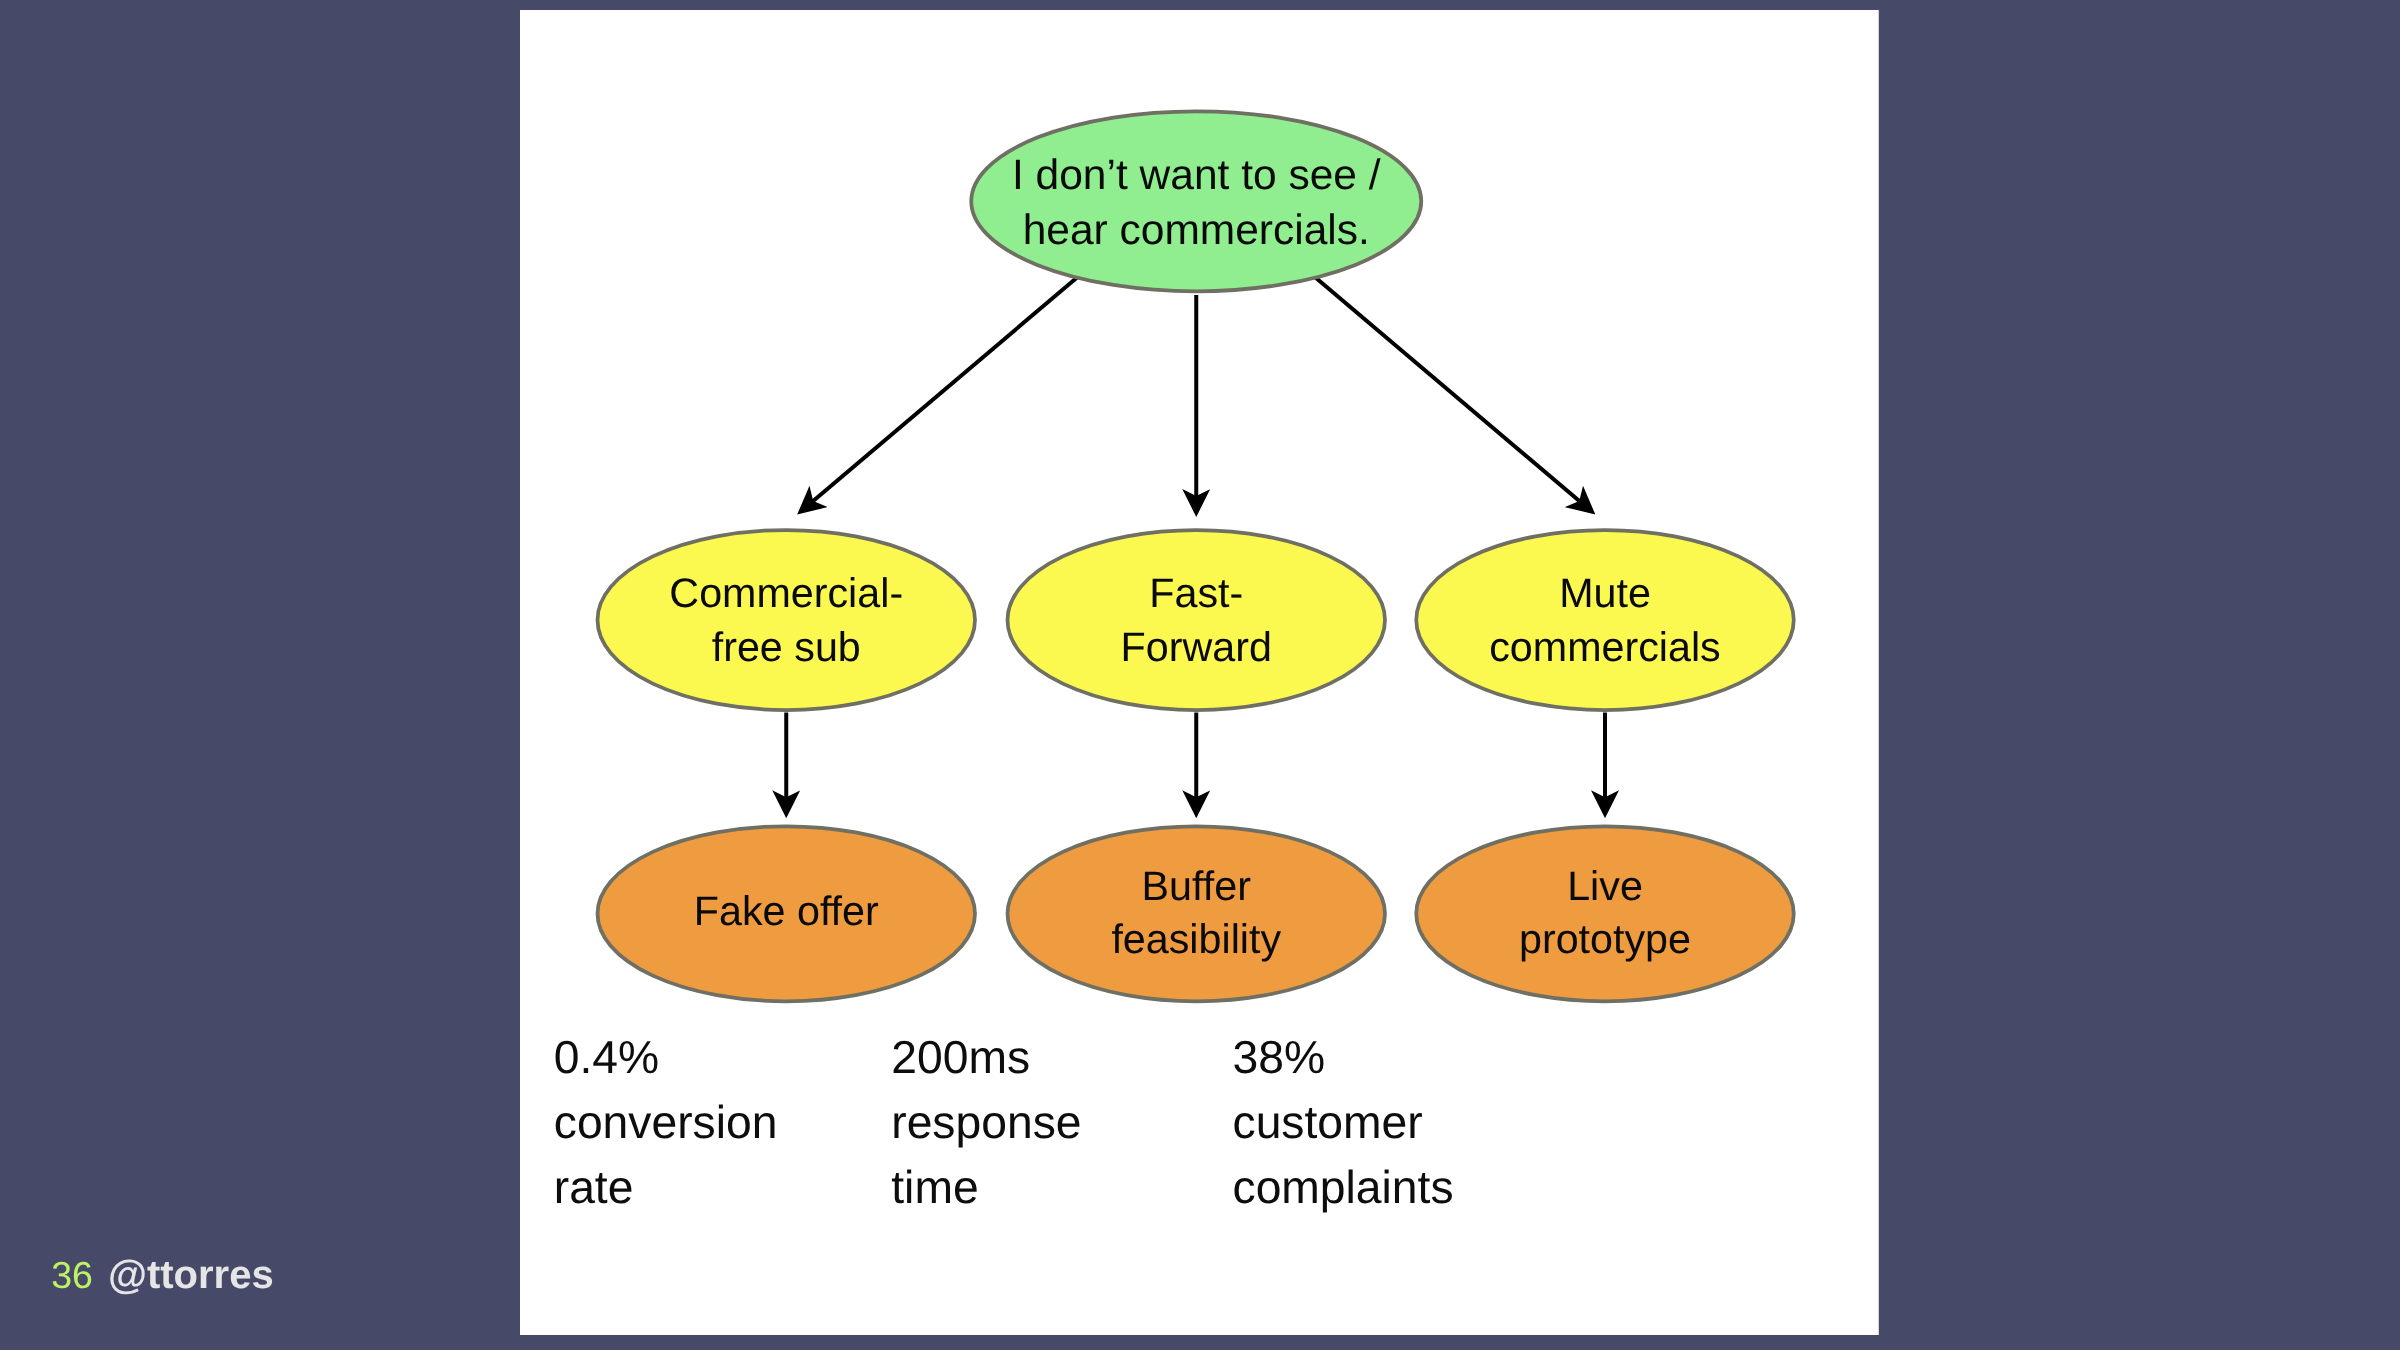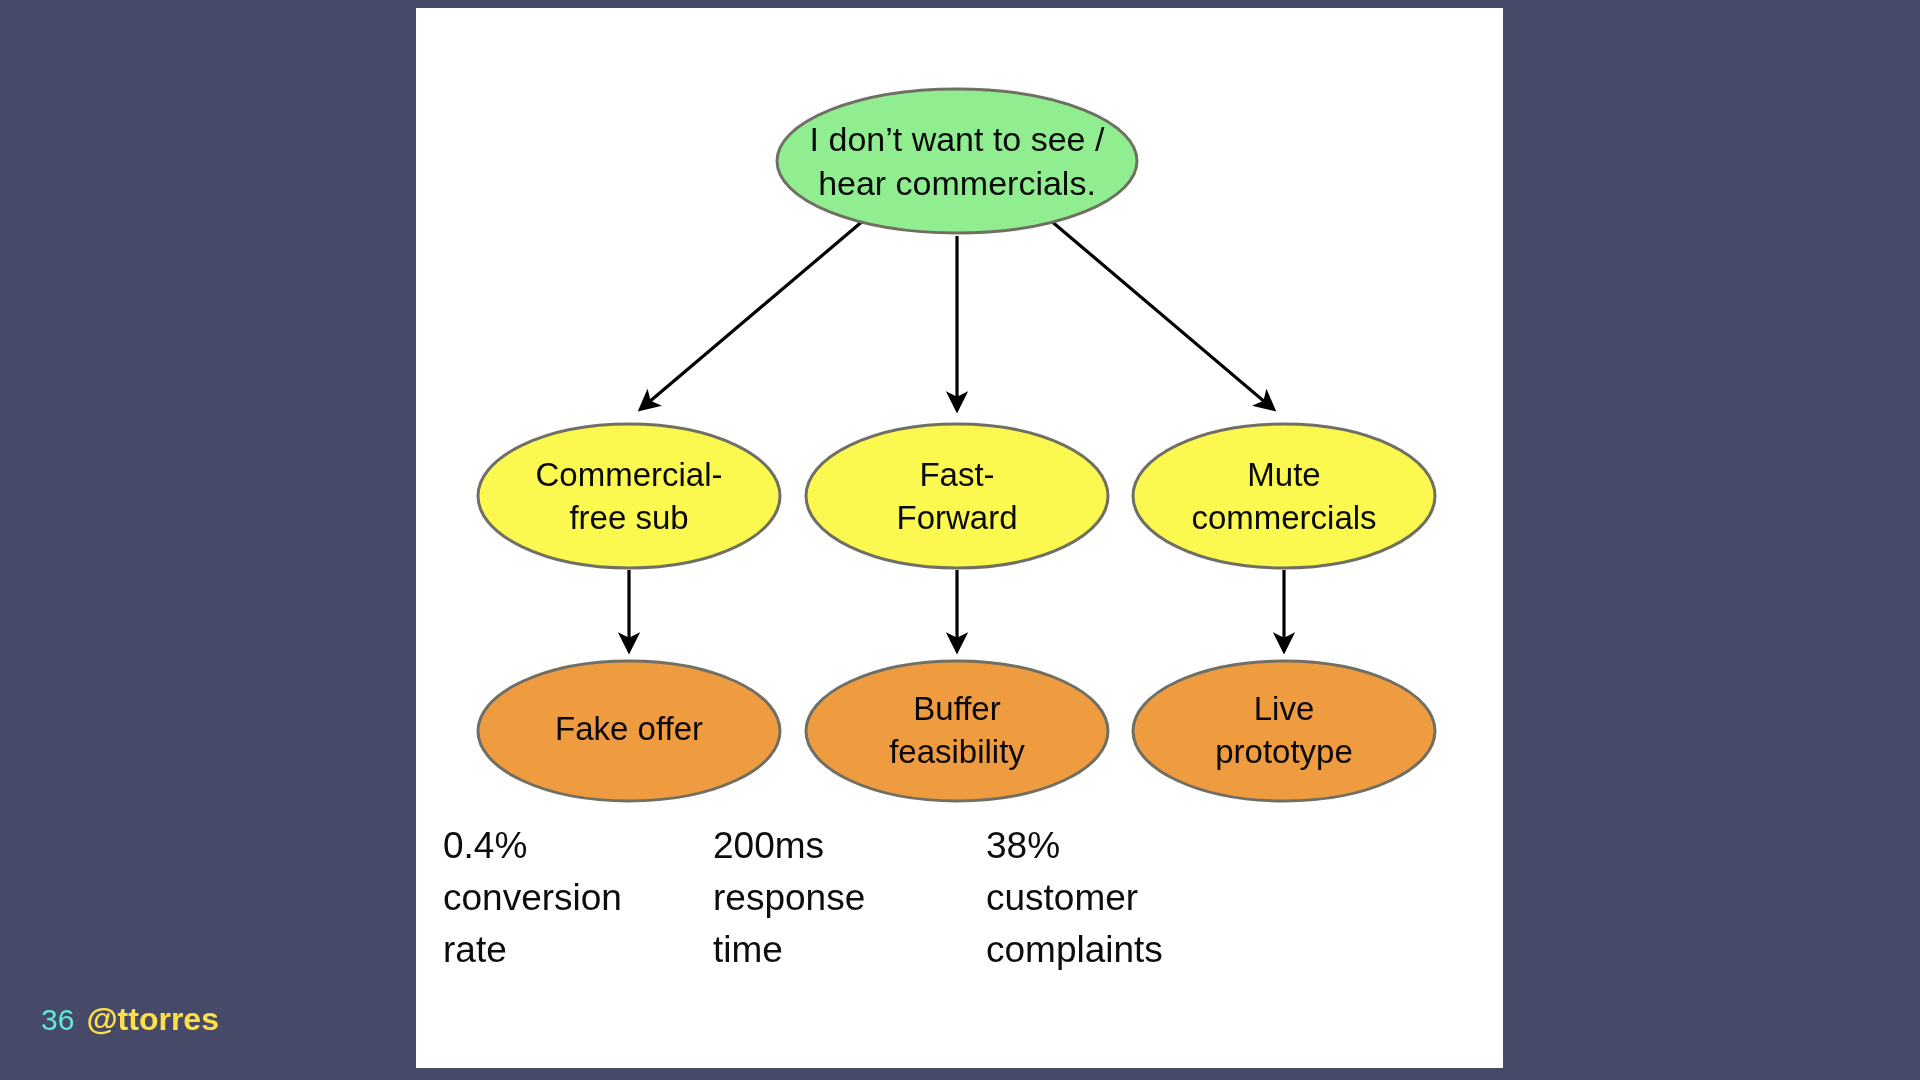--- a/index.html
+++ b/index.html
@@ -78,27 +78,27 @@
     position: absolute;
     left: 41px;
     bottom: 42px;
     display: flex;
     align-items: baseline;
     gap: 12px;
     user-select: none;
   }
   #footer .page-num {
     font-size: 30px;
-    color: #5eead4;
+    color: #bef264;
     font-family: "Liberation Sans", sans-serif;
   }
   #footer .handle {
     font-size: 32px;
     font-weight: bold;
-    color: #fde047;
+    color: #e5e5e5;
     font-family: "Liberation Sans", sans-serif;
   }
 </style>
 </head>
 <body>
 
 <div id="slide">
 
   <div id="card">
 

